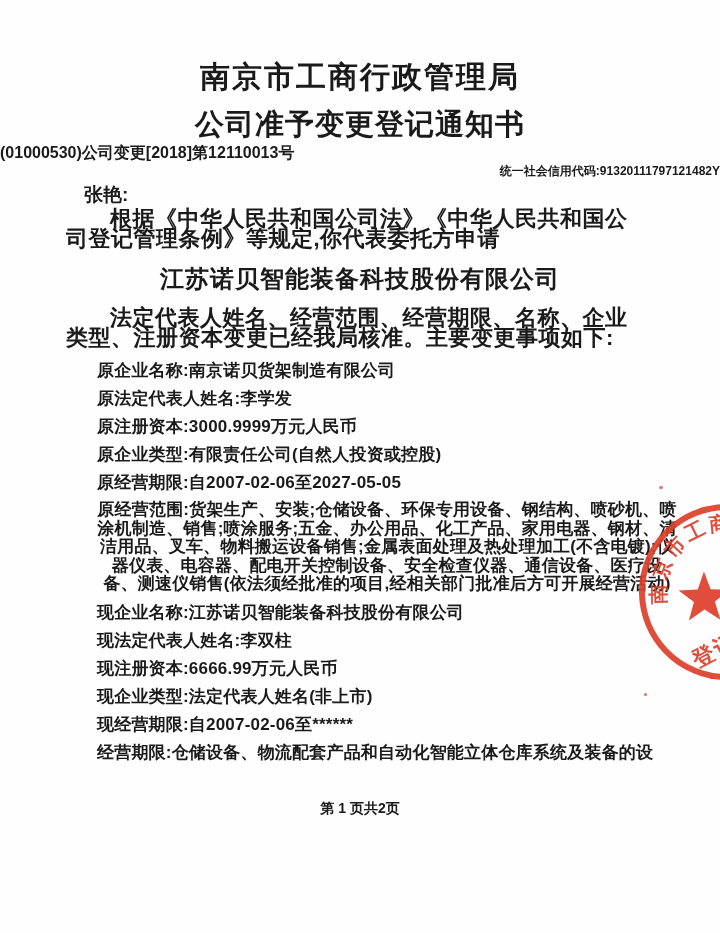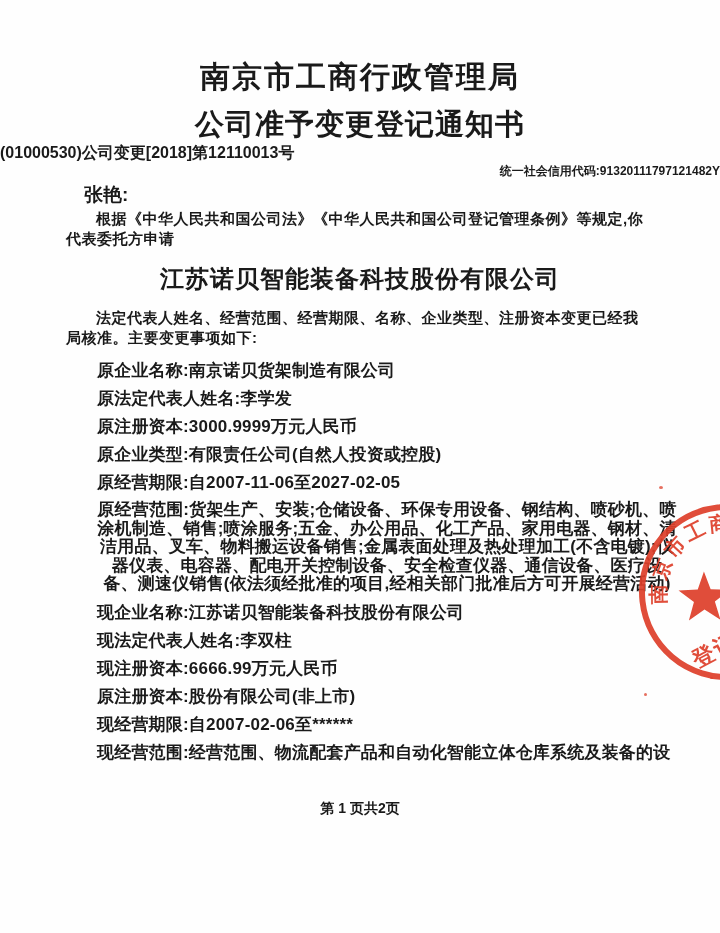--- a/index.html
+++ b/index.html
@@ -42,21 +42,21 @@
     font-size:12px;font-weight:700;line-height:18px;
   }
   .salutation{
     margin:4px 0 3px 84px;
     font-size:19px;font-weight:700;line-height:22px;
   }
   .para{
     margin-left:66px;
     width:582px;
     text-indent:2em;
-    font-size:15px;font-weight:600;
+    font-size:22px;font-weight:600;
     line-height:20px;
     letter-spacing:0.5px;
   }
   .company-name{
     margin-top:18px;
     text-align:center;
     font-size:24px;font-weight:700;
     letter-spacing:1px;line-height:24px;
   }
   .approval{margin-top:17px;}
@@ -124,28 +124,28 @@
 
   <div class="company-name">江苏诺贝智能装备科技股份有限公司</div>
 
   <p class="para approval">法定代表人姓名、经营范围、经营期限、名称、企业类型、注册资本变更已经我局核准。主要变更事项如下:</p>
 
   <div class="items">
       <div class="item">原企业名称:南京诺贝货架制造有限公司</div>
       <div class="item">原法定代表人姓名:李学发</div>
       <div class="item">原注册资本:3000.9999万元人民币</div>
       <div class="item">原企业类型:有限责任公司(自然人投资或控股)</div>
-      <div class="item">原经营期限:自2007-11-06至2027-02-05</div>
+      <div class="item">原经营期限:自2007-02-06至2027-05-05</div>
       <div class="item long">原经营范围:货架生产、安装;仓储设备、环保专用设备、钢结构、喷砂机、喷涂机制造、销售;喷涂服务;五金、办公用品、化工产品、家用电器、钢材、清洁用品、叉车、物料搬运设备销售;金属表面处理及热处理加工(不含电镀);仪器仪表、电容器、配电开关控制设备、安全检查仪器、通信设备、医疗设备、测速仪销售(依法须经批准的项目,经相关部门批准后方可开展经营活动)</div>
       <div class="item">现企业名称:江苏诺贝智能装备科技股份有限公司</div>
       <div class="item">现法定代表人姓名:李双柱</div>
       <div class="item">现注册资本:6666.99万元人民币</div>
-      <div class="item">原注册资本:股份有限公司(非上市)</div>
+      <div class="item">现企业类型:法定代表人姓名(非上市)</div>
       <div class="item">现经营期限:自2007-02-06至******</div>
-      <div class="item">现经营范围:经营范围、物流配套产品和自动化智能立体仓库系统及装备的设</div>
+      <div class="item">经营期限:仓储设备、物流配套产品和自动化智能立体仓库系统及装备的设</div>
     </div>
 
   <div class="footer">
     <span>第 1 页</span>
     <span>共2页</span>
   </div>
 
   <div class="seal">
     <svg width="190" height="190" viewBox="0 0 190 190">
       <defs>

